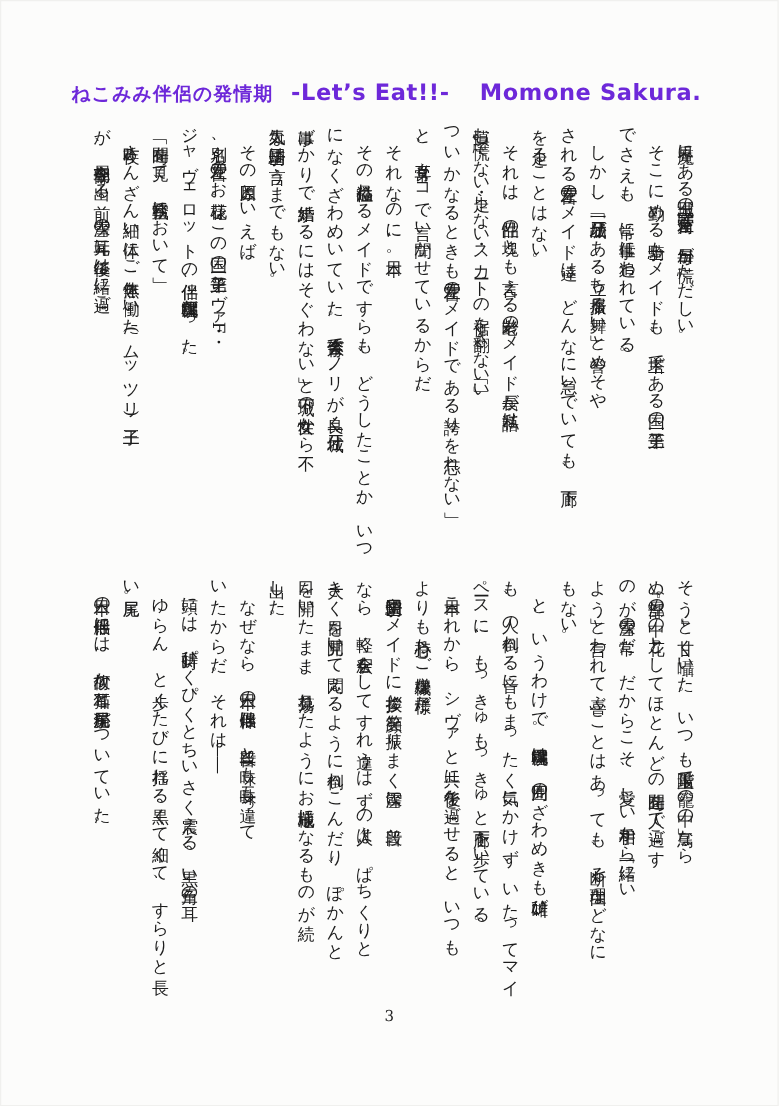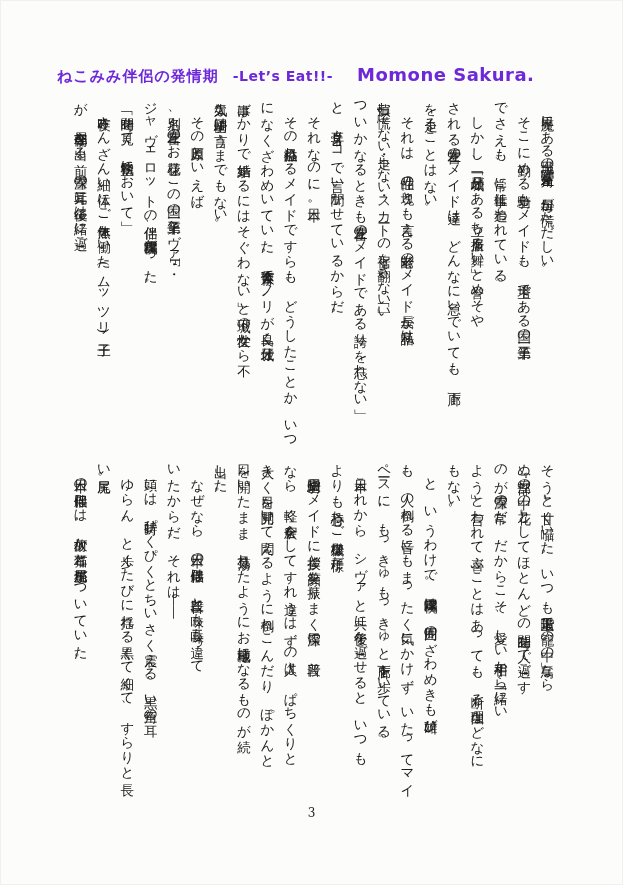--- a/index.html
+++ b/index.html
@@ -19,21 +19,21 @@
   
   .hdr{
     position:absolute;left:57px;top:44px;
     display:flex;align-items:baseline;gap:14px;
     font-family:"DejaVu Sans","Liberation Sans",sans-serif;
     font-weight:700;color:#6d28d9;
     white-space:nowrap;
     margin-top:20px;
   }
   .hdr .jp{font-size:15px;letter-spacing:1px;}
-  .hdr .en{font-size:14px;letter-spacing:.5px;}
+  .hdr .en{font-size:18px;letter-spacing:.5px;}
   .hdr .author{font-size:18px;letter-spacing:.5px;margin-left:10px;}
   
   .vblock{
     position:absolute;right:64px;
     writing-mode:vertical-rl;
     height:354px;
     font-size:13.5px;
     line-height:23.35px;
     letter-spacing:0;
     color:#1c1c1c;

